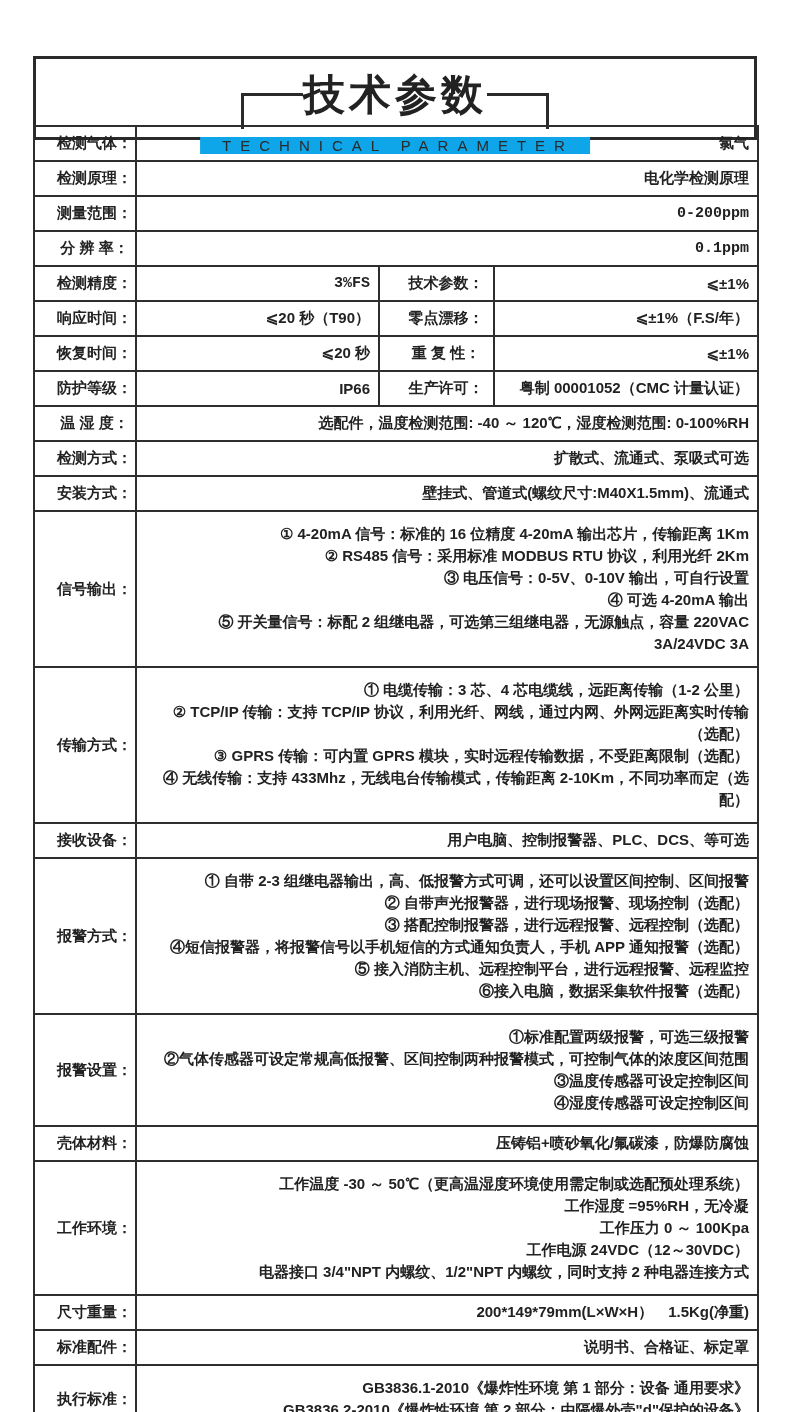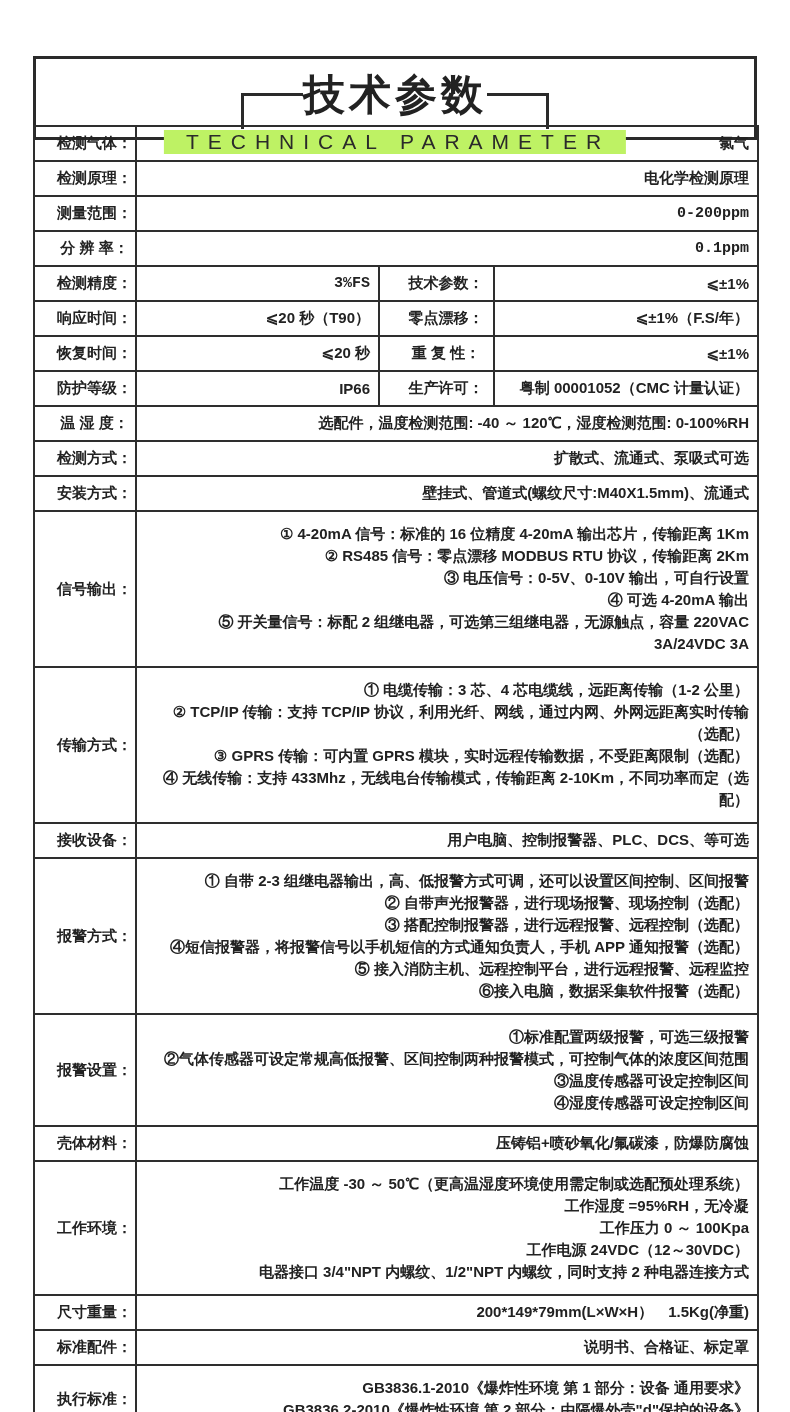--- a/index.html
+++ b/index.html
@@ -26,23 +26,23 @@
   }
   .bracket {
     position:absolute; top:34px; width:62px; height:36px;
     box-sizing:border-box;
   }
   .bracket-left  { left:205px;  border-top:3px solid #2a2a2a; border-left:3px solid #2a2a2a; }
   .bracket-right { right:205px; border-top:3px solid #2a2a2a; border-right:3px solid #2a2a2a; }
   .hdr-subtitle {
     position:absolute; left:50%; bottom:-17px;
     transform:translateX(-50%);
-    background:#bef264;
+    background:#0ea5e9;
     padding:0 16px 0 22px;
-    font-size:21px; font-weight:500;
+    font-size:15px; font-weight:500;
     letter-spacing:9px; white-space:nowrap;
     color:#2a2a2a;
   }
   
   table.params {
     position:absolute; left:33px; top:125px;
     width:724px;
     border-collapse:collapse;
     table-layout:fixed;
   }
@@ -141,21 +141,21 @@
         <td class="value-cell" colspan="3">扩散式、流通式、泵吸式可选</td>
       </tr>
       <tr class="simple">
         <td class="label-cell">安装方式：</td>
         <td class="value-cell" colspan="3">壁挂式、管道式(螺纹尺寸:M40X1.5mm)、流通式</td>
       </tr>
       <tr class="multi-row">
         <td class="label-cell">信号输出：</td>
         <td class="value-cell multi" colspan="3">
           <div class="line">① 4-20mA 信号：标准的 16 位精度 4-20mA 输出芯片，传输距离 1Km</div>
-          <div class="line">② RS485 信号：零点漂移 MODBUS RTU 协议，传输距离 2Km</div>
+          <div class="line">② RS485 信号：采用标准 MODBUS RTU 协议，利用光纤 2Km</div>
           <div class="line">③ 电压信号：0-5V、0-10V 输出，可自行设置</div>
           <div class="line">④ 可选 4-20mA 输出</div>
           <div class="line">⑤ 开关量信号：标配 2 组继电器，可选第三组继电器，无源触点，容量 220VAC 3A/24VDC 3A</div>
         </td>
       </tr>
       <tr class="multi-row">
         <td class="label-cell">传输方式：</td>
         <td class="value-cell multi" colspan="3">
           <div class="line">① 电缆传输：3 芯、4 芯电缆线，远距离传输（1-2 公里）</div>
           <div class="line">② TCP/IP 传输：支持 TCP/IP 协议，利用光纤、网线，通过内网、外网远距离实时传输（选配）</div>

